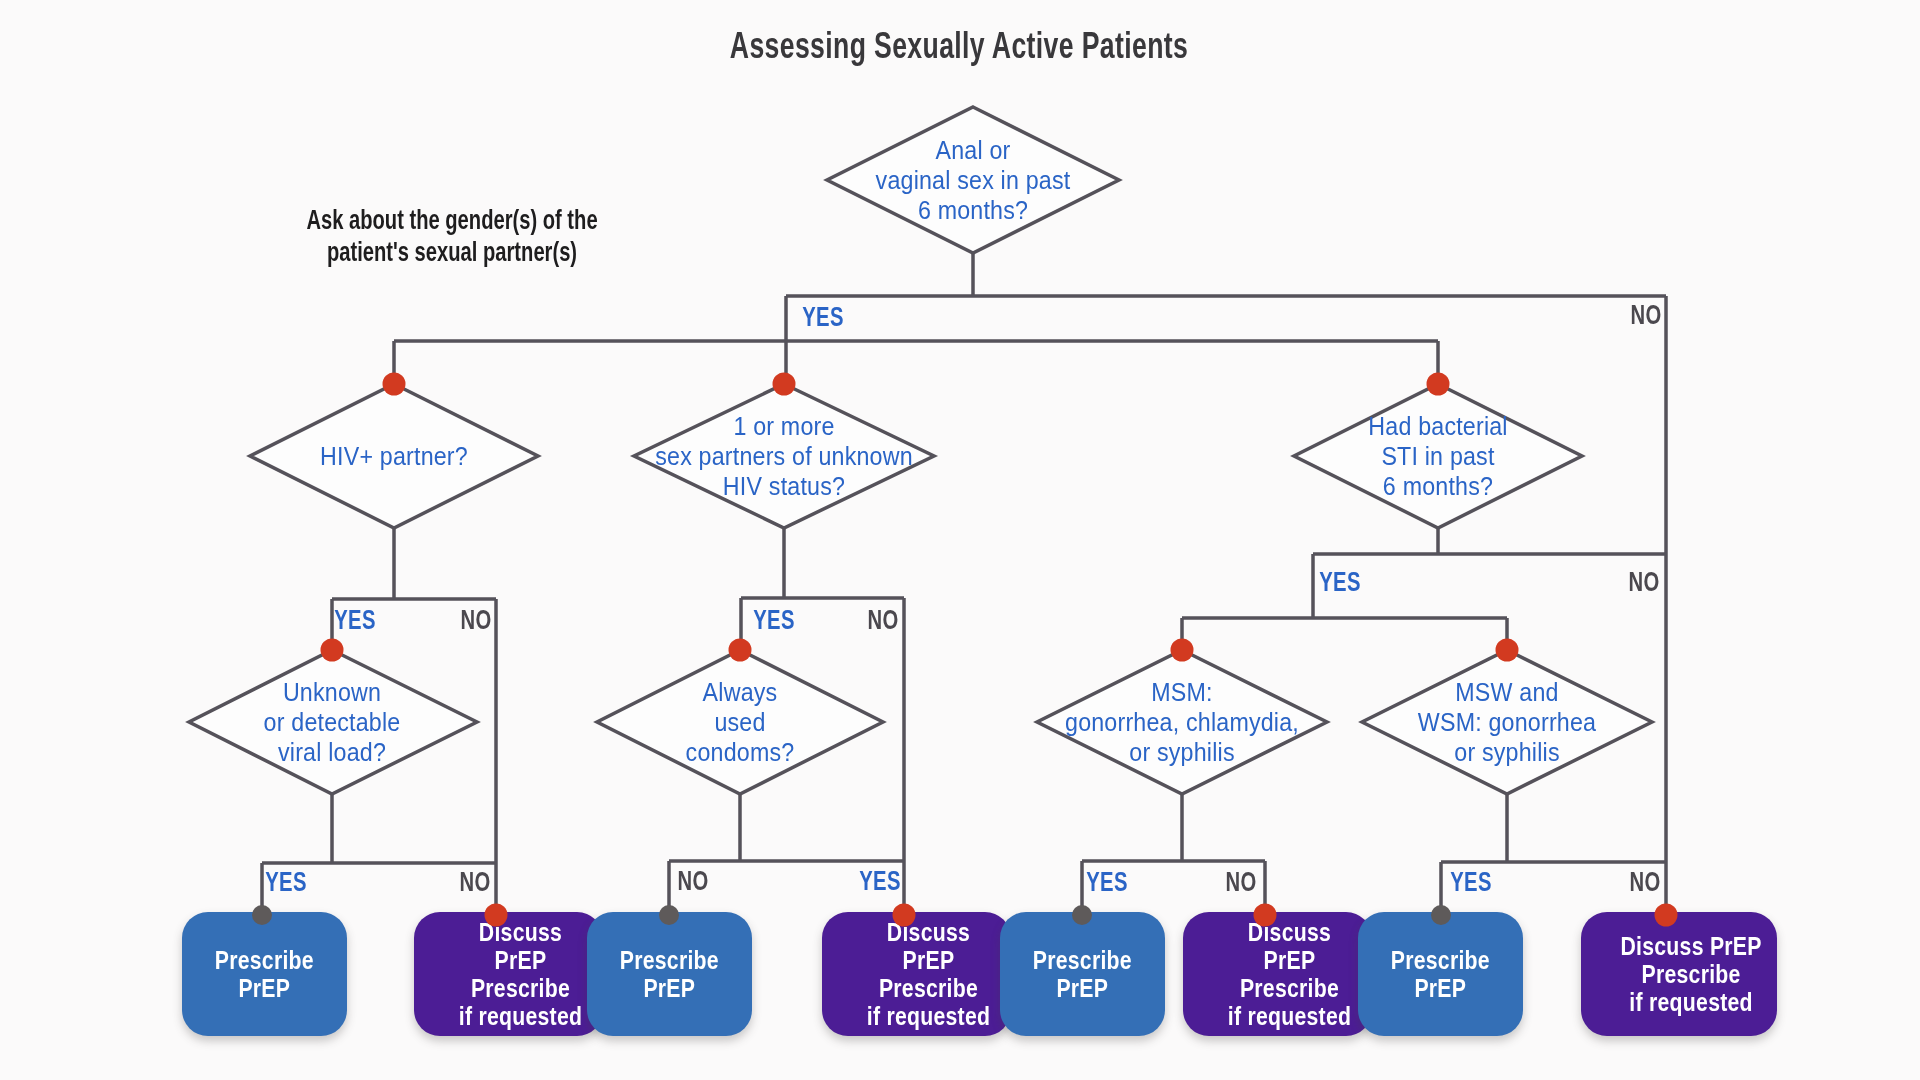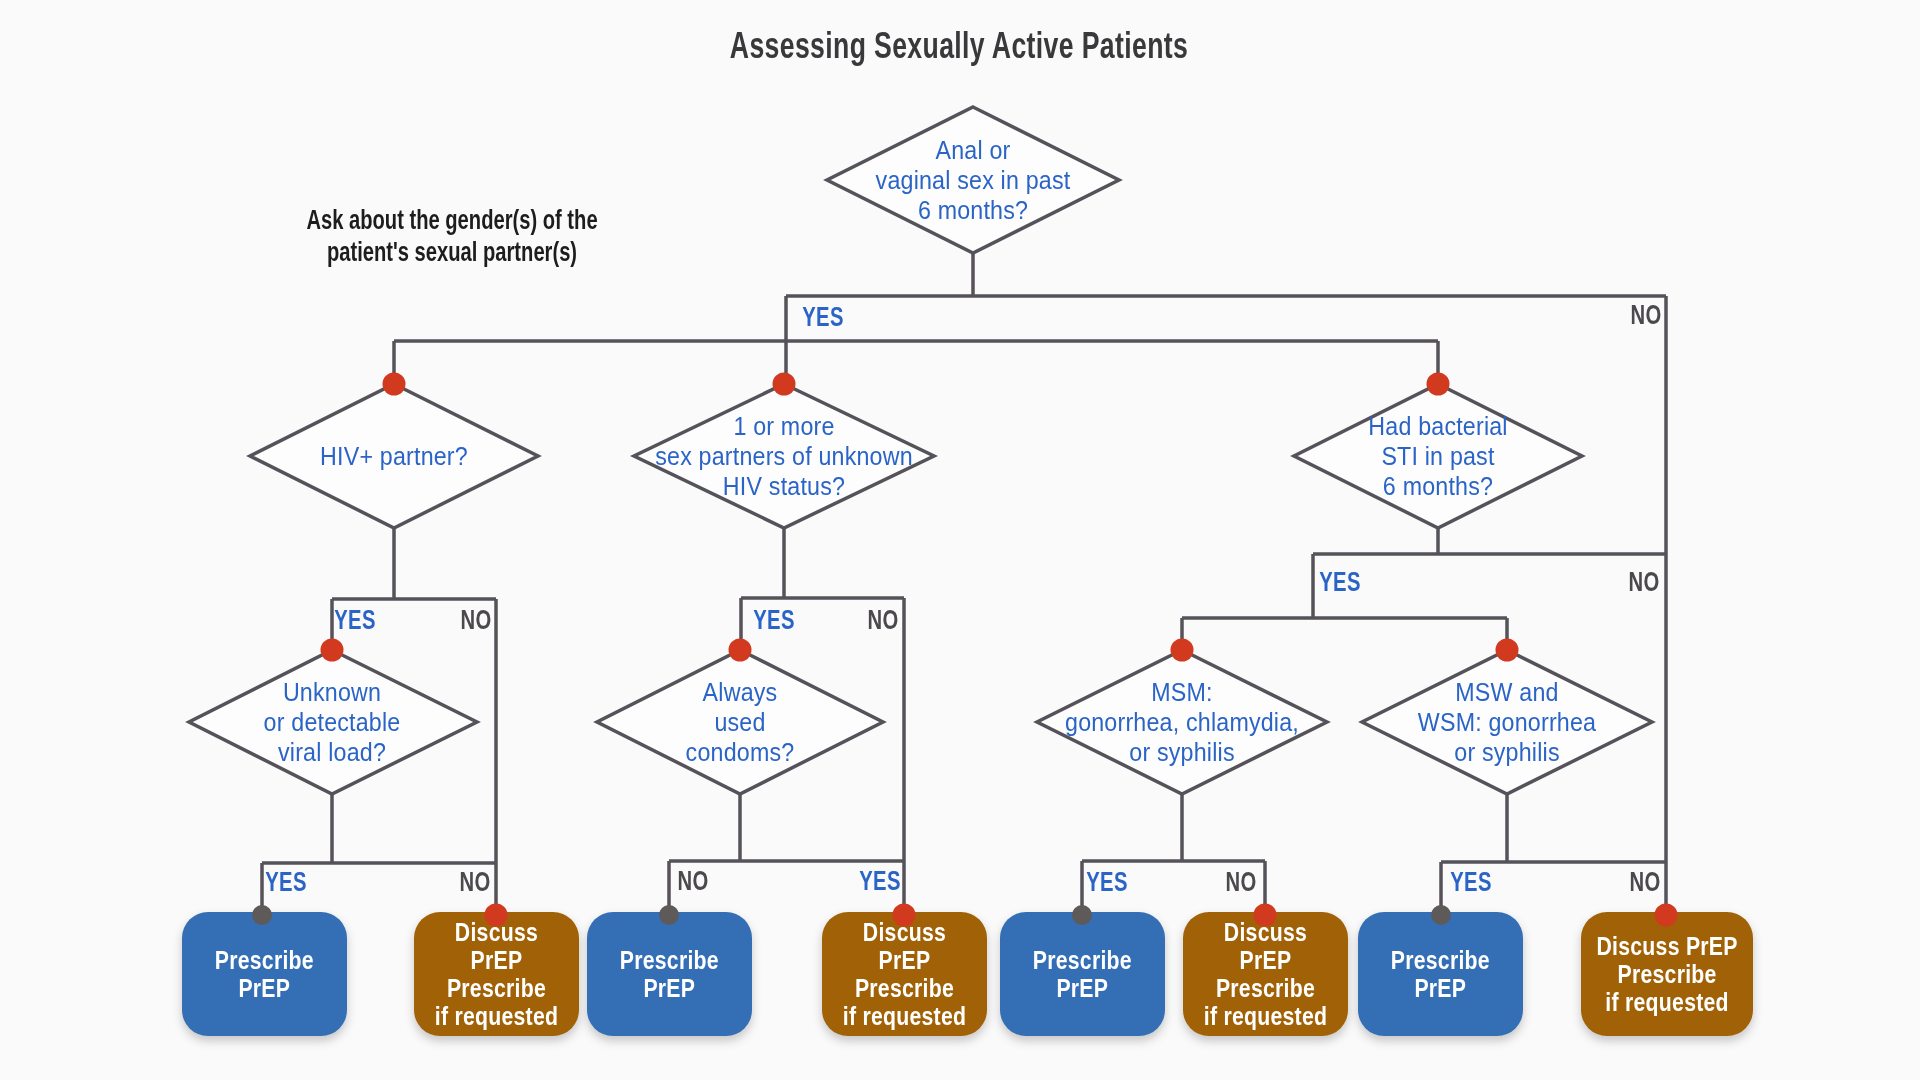--- a/index.html
+++ b/index.html
@@ -37,21 +37,21 @@
   .lbl.yes { color:#2A64C6; }
   .lbl.no  { color:#4B484E; }
 
   .outcome {
     position:absolute; z-index:2;
     width:165px; height:124px; border-radius:26px;
     display:flex; align-items:center; justify-content:center;
     box-shadow:0 5px 10px rgba(70,65,65,0.28);
   }
   .outcome.blue { background:#346FB6; }
-  .outcome.gray { background:#a16207; }
+  .outcome.gray { background:#4c1d95;padding-left:24px; }
   .outcome span {
     color:#FFFFFF; font-weight:bold; font-size:25px; line-height:28px;
     white-space:pre-line; text-align:center; transform:scaleX(0.85);
     letter-spacing:0.3px;
   }
 
   .dot {
     position:absolute; z-index:3; border-radius:50%;
     transform:translate(-50%,-50%);
   }

